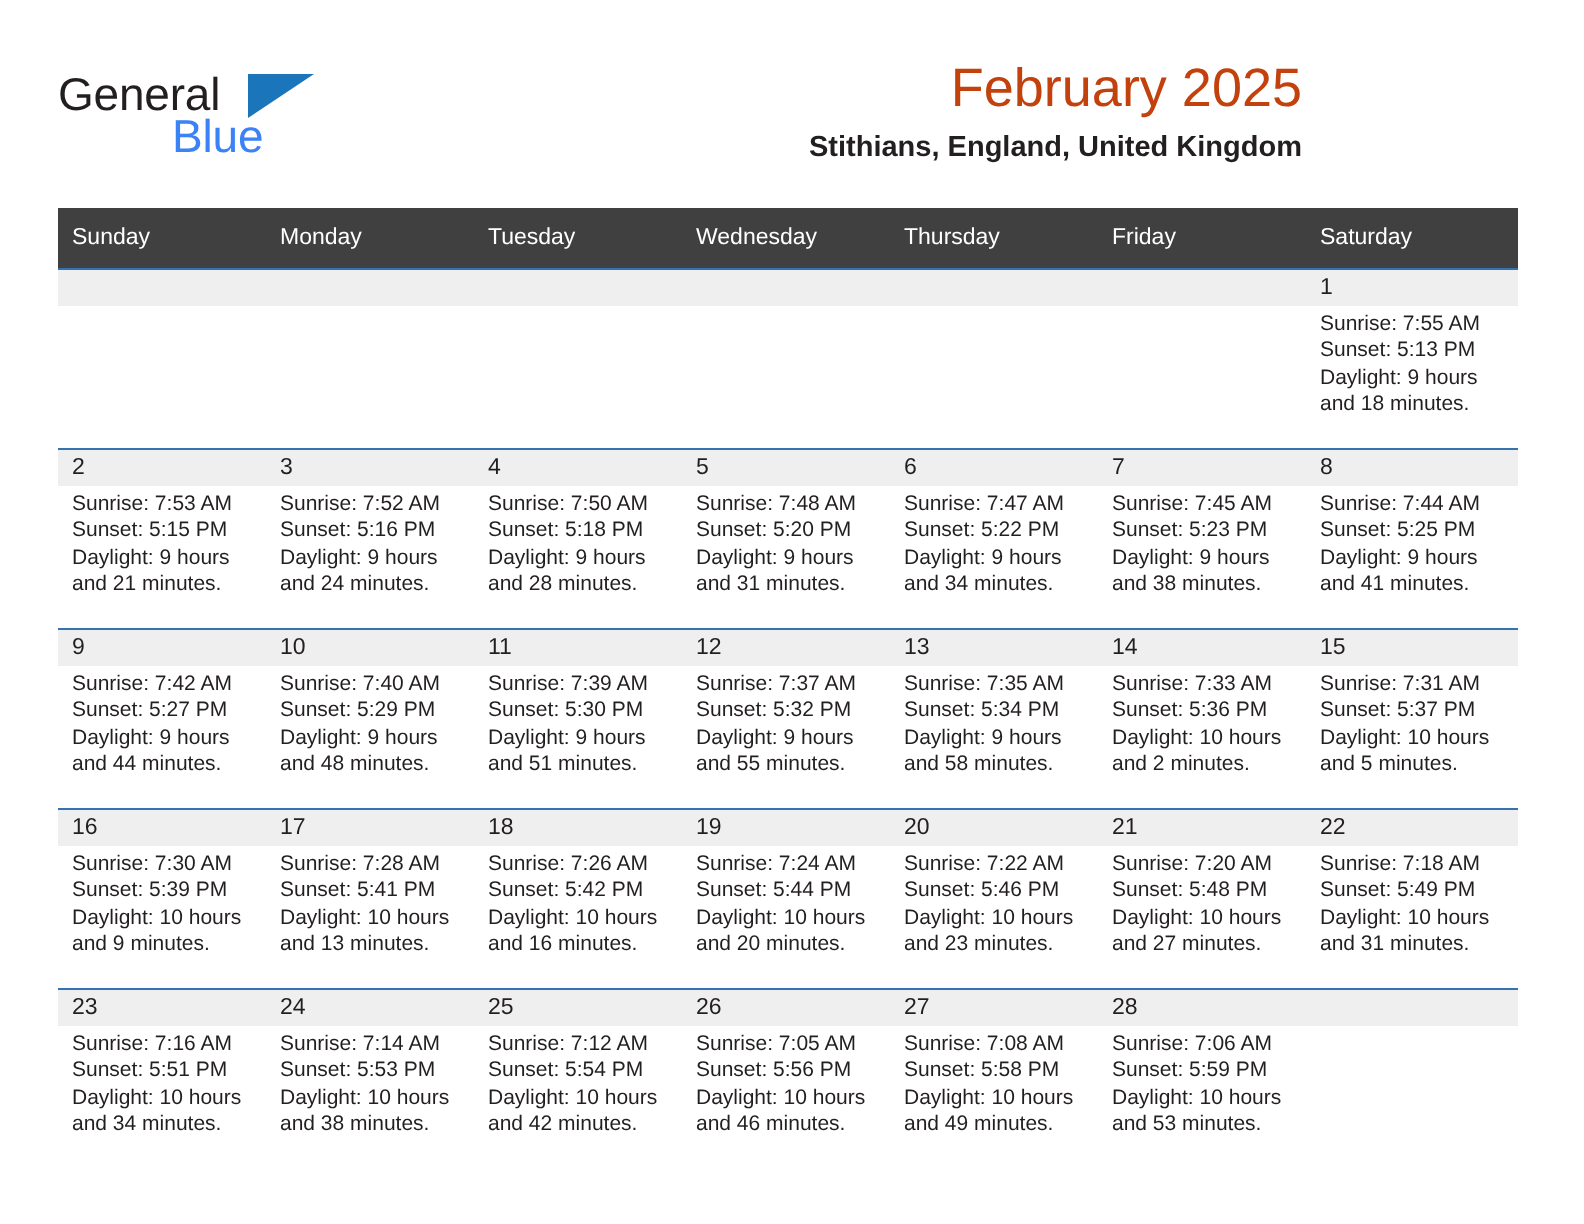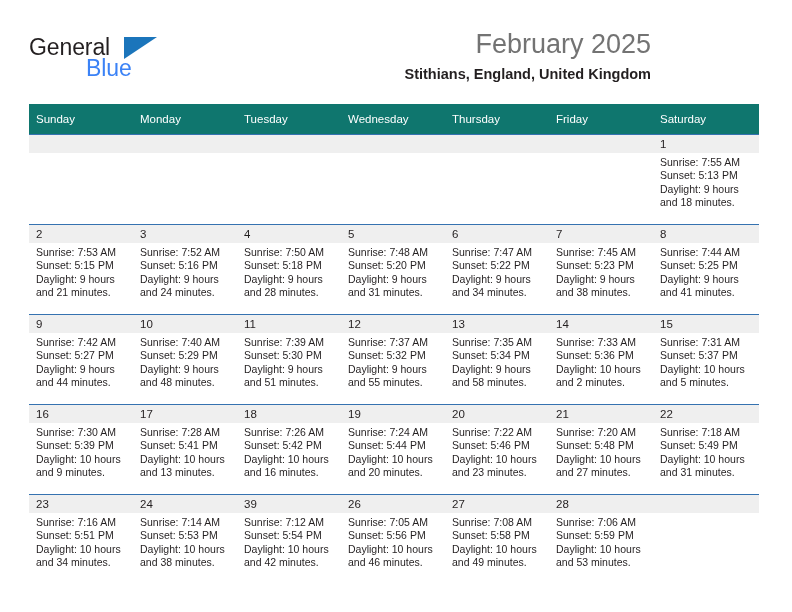--- a/index.html
+++ b/index.html
@@ -66,21 +66,21 @@
   }
 
   .title-block {
     position: absolute;
     right: 0;
     top: 0;
     text-align: right;
   }
   .cal-title {
     font-size: 27px;
-    color: #737373;
+    color: #c2410c;
     line-height: 32px;
     font-weight: 400;
     white-space: nowrap;
   }
   .cal-subtitle {
     margin-top: 5px;
     font-size: 14.5px;
     color: #231f20;
     line-height: 18px;
     font-weight: 700;
@@ -90,21 +90,21 @@
   
   .calendar {
     position: absolute;
     left: 29px;
     top: 104px;
     width: 730px;
     border-collapse: collapse;
     table-layout: fixed;
   }
   .calendar th {
-    background: #0f766e;
+    background: #404040;
     color: #ffffff;
     font-size: 11.5px;
     font-weight: 400;
     text-align: left;
     padding: 5px 0 5px 7px;
     height: 20px;
     vertical-align: middle;
     border: none;
   }
   .calendar td {
@@ -399,21 +399,21 @@
           </td>
           <td>
             <div class="daynum">24</div>
             <div class="cellbody">
               <div>Sunrise: 7:14 AM</div>
               <div>Sunset: 5:53 PM</div>
               <div class="dl">Daylight: 10 hours and 38 minutes.</div>
             </div>
           </td>
           <td>
-            <div class="daynum">39</div>
+            <div class="daynum">25</div>
             <div class="cellbody">
               <div>Sunrise: 7:12 AM</div>
               <div>Sunset: 5:54 PM</div>
               <div class="dl">Daylight: 10 hours and 42 minutes.</div>
             </div>
           </td>
           <td>
             <div class="daynum">26</div>
             <div class="cellbody">
               <div>Sunrise: 7:05 AM</div>

